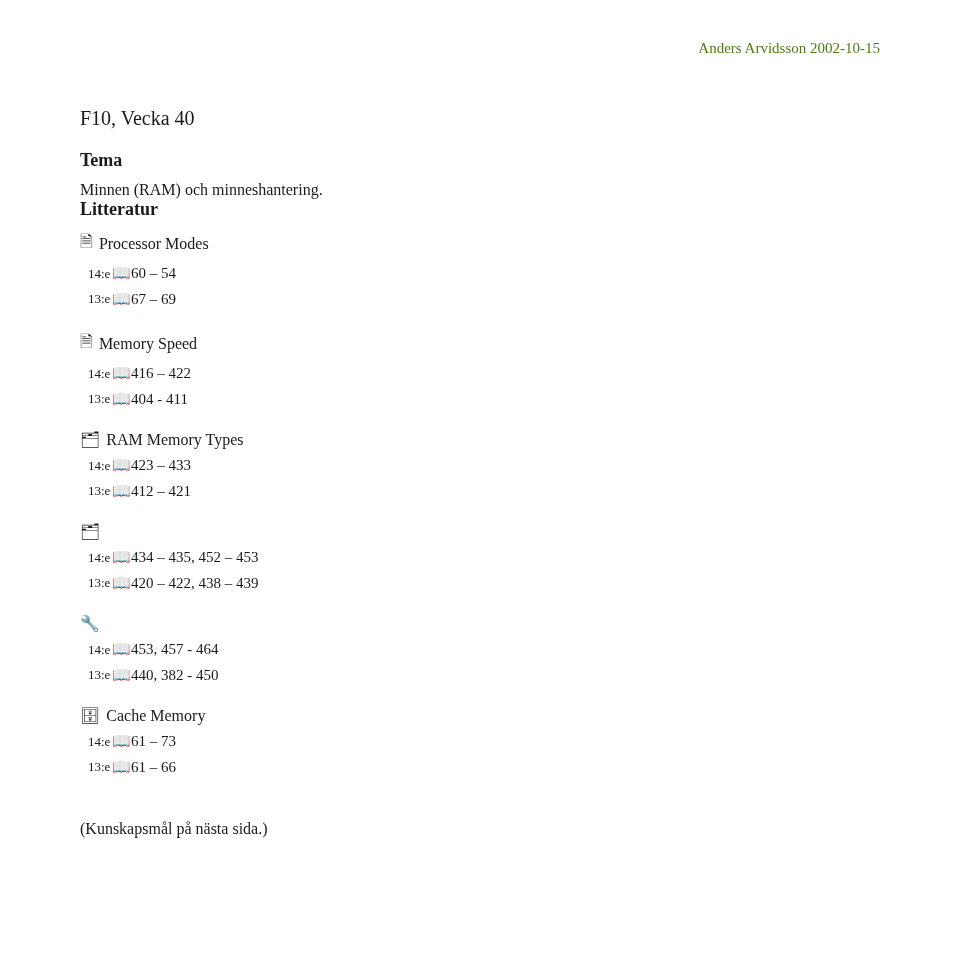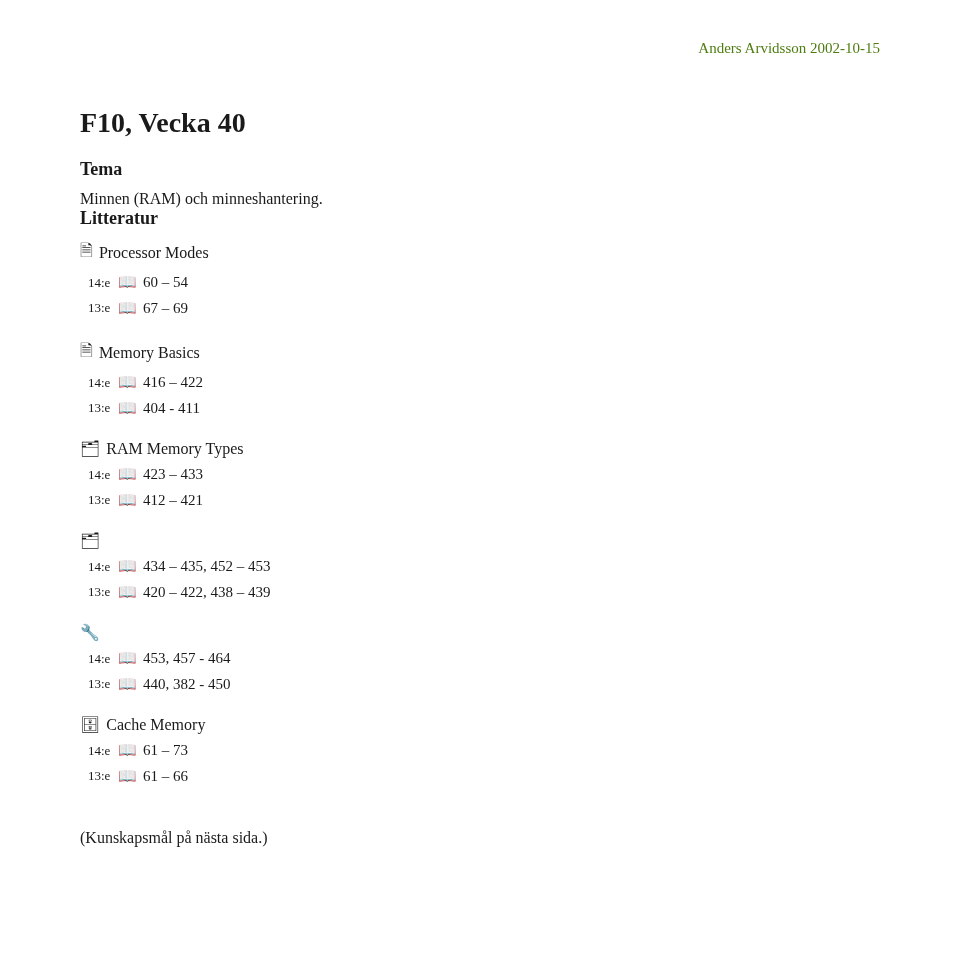--- a/index.html
+++ b/index.html
@@ -19,22 +19,22 @@
     }
 
     .header {
       text-align: right;
       font-size: 15px;
       color: #4d7c0f;
       margin-bottom: 50px;
     }
 
     .main-title {
-      font-size: 28px;
-      font-weight: bold;
+      font-size: 20px;
+      font-weight: normal;
       margin-bottom: 20px;
     }
 
     .section-label {
       font-size: 18px;
       font-weight: bold;
       margin-bottom: 10px;
     }
 
     .tema-text {
@@ -59,21 +59,20 @@
     }
 
     .lit-group-title .icon {
       font-size: 16px;
       display: inline-block;
     }
 
     .lit-entry {
       display: flex;
       align-items: center;
-      gap: 6px;
       font-size: 15px;
       margin-left: 8px;
       line-height: 1.7;
     }
 
     .lit-entry .book-icon {
       font-size: 15px;
       display: inline-block;
       flex-shrink: 0;
     }
@@ -119,21 +118,21 @@
     <div class="lit-entry">
       <span class="edition-label">13:e</span>
       <span class="book-icon">📖</span>
       <span>67 – 69</span>
     </div>
   </div>
 
   <div class="lit-group">
     <div class="lit-group-title">
       <span class="icon">🗎</span>
-      <span>Memory Basics</span>
+      <span>Memory Speed</span>
     </div>
     <div class="lit-entry">
       <span class="edition-label">14:e</span>
       <span class="book-icon">📖</span>
       <span>416 – 422</span>
     </div>
     <div class="lit-entry">
       <span class="edition-label">13:e</span>
       <span class="book-icon">📖</span>
       <span>404 - 411</span>

